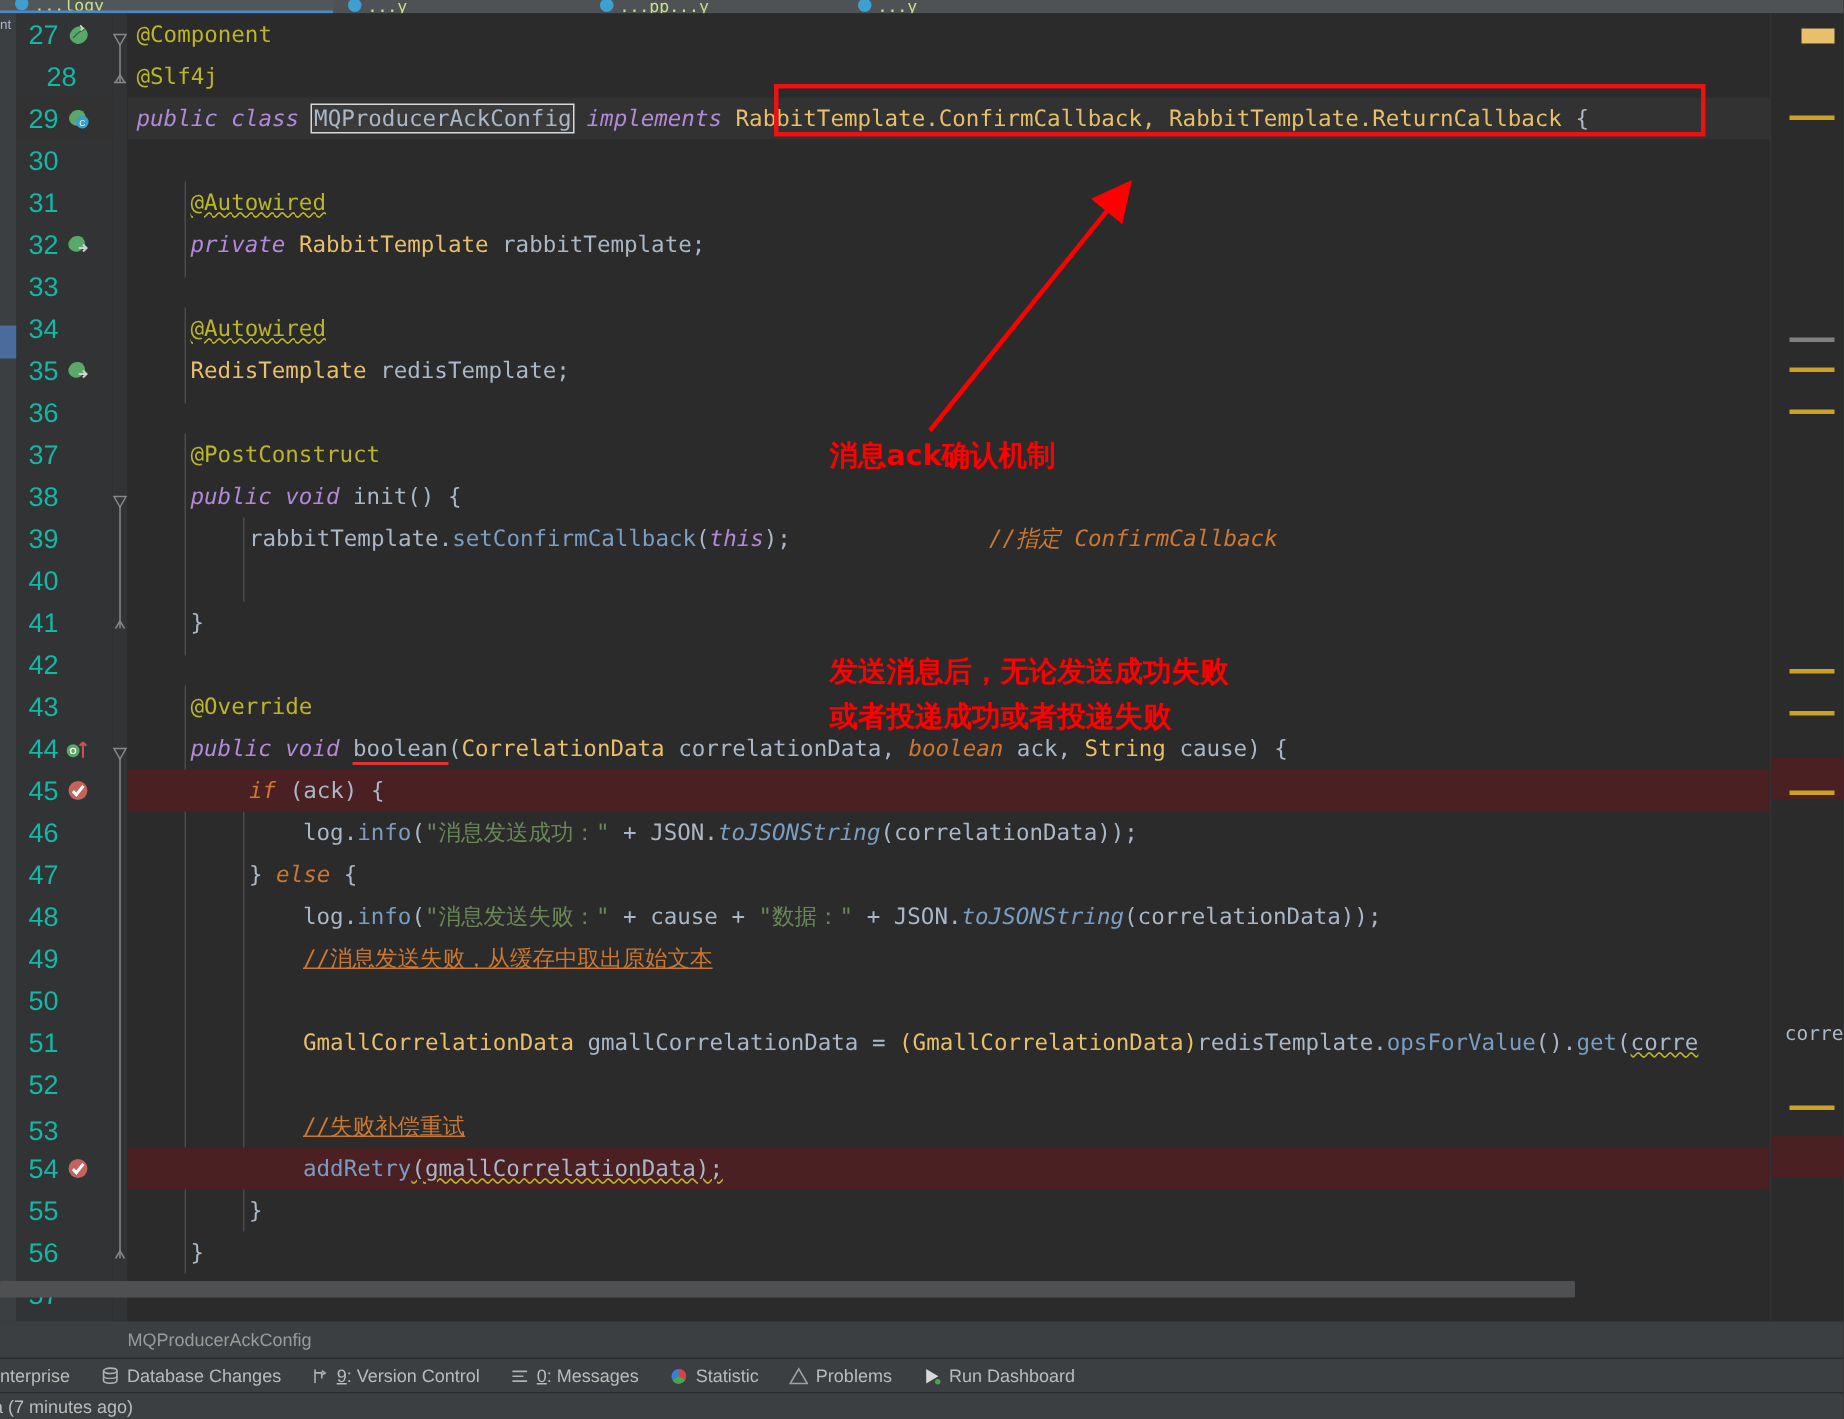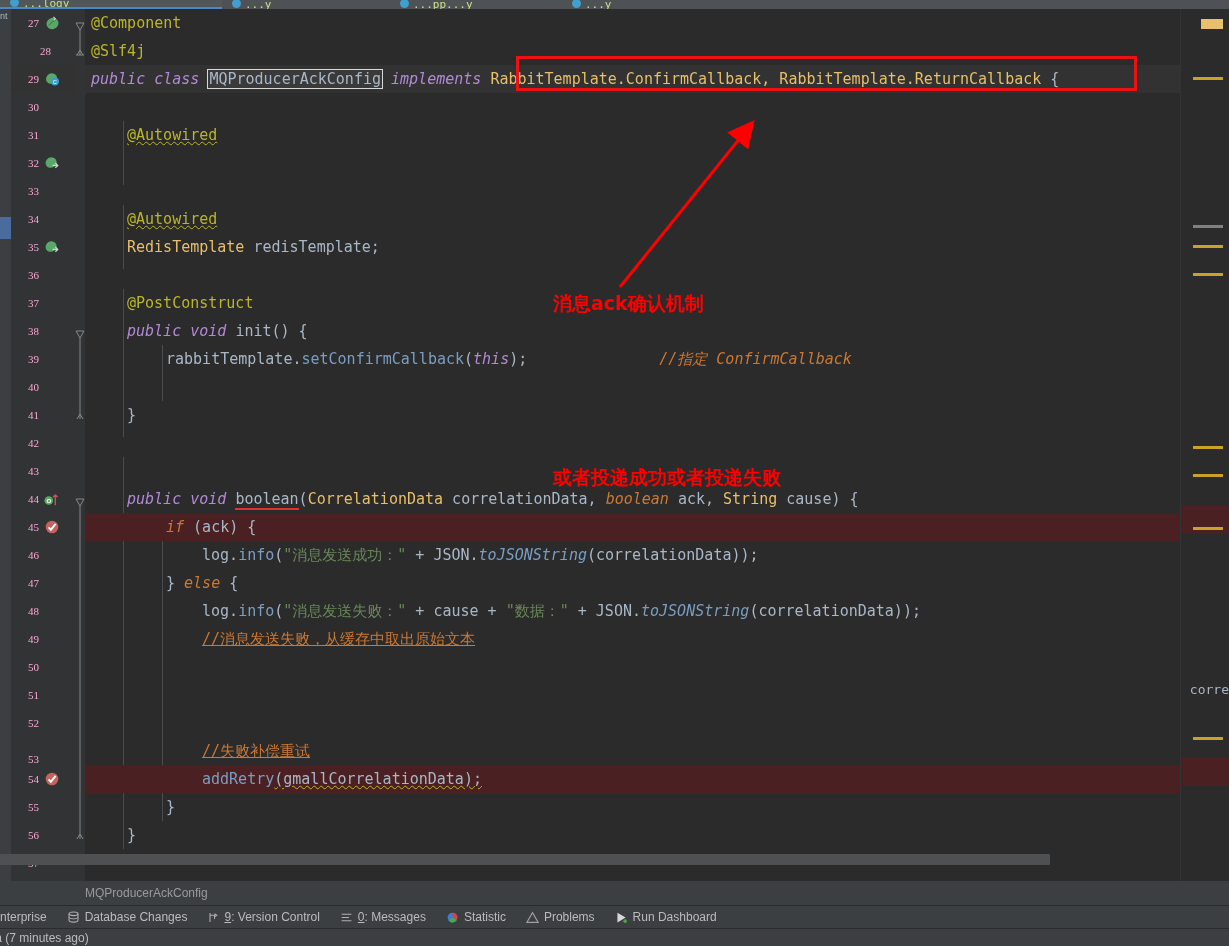--- a/index.html
+++ b/index.html
@@ -51,22 +51,22 @@
   
   .gutter {
     position: absolute; left: 11px; top: 0; width: 64px; height: 872px;
     background: #313335;
   }
   .gutter .grow {
     position: absolute; left: 0; width: 64px; height: 28px;
     display: flex; align-items: center;
   }
   .gutter .gnum {
-    width: 30px; text-align: right; font-size: 11px; color: #f9a8d4;
-    font-family: Liberation Serif, serif; padding-right: 2px;
+    width: 30px; text-align: right; font-size: 18px; color: #14b8a6;
+    font-family: Liberation Sans, sans-serif; padding-right: 2px;
   }
   .gutter .gicon { width: 22px; text-align: center; line-height: 0; }
 
   
   .foldstrip {
     position: absolute; left: 75px; top: 0; width: 10px; height: 872px;
     background: #313335;
   }
 
   
@@ -382,48 +382,51 @@
       <div class="iguide" style="left:77px; top:532px; height:280px;"></div>
 
       <div class="ln" style="top:0px"><span class="ann">@Component</span></div>
 
       <div class="ln" style="top:28px"><span class="ann">@Slf4j</span></div>
 
       <div class="ln caret" style="top:56px"><span class="mod">public class </span><span class="pln ident-box">MQProducerAckConfig</span><span class="mod"> implements </span><span class="typ">RabbitTemplate.ConfirmCallback, RabbitTemplate.ReturnCallback</span><span class="pln"> {</span></div>
 
       <div class="ln" style="top:112px; padding-left:42px"><span class="annu">@Autowired</span></div>
 
+      <div class="ln" style="top:140px; padding-left:42px"><span class="mod">private </span><span class="typ">RabbitTemplate</span><span class="pln"> rabbitTemplate;</span></div>
 
       <div class="ln" style="top:196px; padding-left:42px"><span class="annu">@Autowired</span></div>
 
       <div class="ln" style="top:224px; padding-left:42px"><span class="typ">RedisTemplate</span><span class="pln"> redisTemplate;</span></div>
 
       <div class="ln" style="top:280px; padding-left:42px"><span class="ann">@PostConstruct</span></div>
 
       <div class="ln" style="top:308px; padding-left:42px"><span class="mod">public void </span><span class="pln">init</span><span class="pln">() {</span></div>
 
       <div class="ln" style="top:336px; padding-left:81px"><span class="pln">rabbitTemplate.</span><span class="mth">setConfirmCallback</span><span class="pln">(</span><span class="thisk">this</span><span class="pln">);</span><span class="cmti" style="margin-left:132px">//指定 ConfirmCallback</span></div>
 
 
       <div class="ln" style="top:392px; padding-left:42px"><span class="pln">}</span></div>
 
+      <div class="ln" style="top:448px; padding-left:42px"><span class="ann">@Override</span></div>
 
       <div class="ln" style="top:476px; padding-left:42px"><span class="mod">public void </span><span class="pln redunderline">boolean</span><span class="pln">(</span><span class="typ">CorrelationData</span><span class="pln"> correlationData, </span><span class="kwi">boolean</span><span class="pln"> ack, </span><span class="typ">String</span><span class="pln"> cause) {</span></div>
 
       <div class="ln bpline" style="top:504px; padding-left:81px"><span class="kwi">if </span><span class="pln">(ack) {</span></div>
 
       <div class="ln" style="top:532px; padding-left:117px"><span class="pln">log.</span><span class="mth">info</span><span class="pln">(</span><span class="str">"消息发送成功："</span><span class="pln"> + JSON.</span><span class="mthi">toJSONString</span><span class="pln">(correlationData));</span></div>
 
       <div class="ln" style="top:560px; padding-left:81px"><span class="pln">} </span><span class="kwi">else</span><span class="pln"> {</span></div>
 
       <div class="ln" style="top:588px; padding-left:117px"><span class="pln">log.</span><span class="mth">info</span><span class="pln">(</span><span class="str">"消息发送失败："</span><span class="pln"> + cause + </span><span class="str">"数据："</span><span class="pln"> + JSON.</span><span class="mthi">toJSONString</span><span class="pln">(correlationData));</span></div>
 
       <div class="ln" style="top:616px; padding-left:117px"><span class="cmt">//消息发送失败，从缓存中取出原始文本</span></div>
 
 
+      <div class="ln" style="top:672px; padding-left:117px"><span class="typ">GmallCorrelationData</span><span class="pln"> gmallCorrelationData = </span><span class="typ">(GmallCorrelationData)</span><span class="pln">redisTemplate.</span><span class="mth">opsForValue</span><span class="pln">().</span><span class="mth">get</span><span class="pln">(</span><span class="pln sq">corre</span></div>
 
       <div class="ln" style="top:728px; padding-left:117px"><span class="cmt">//失败补偿重试</span></div>
 
       <div class="ln bpline" style="top:756px; padding-left:117px"><span class="mth">addRetry</span><span class="pln sq">(gmallCorrelationData);</span></div>
 
       <div class="ln" style="top:784px; padding-left:81px"><span class="pln">}</span></div>
 
       <div class="ln" style="top:812px; padding-left:42px"><span class="pln">}</span></div>
 
     </div>
@@ -510,15 +513,16 @@
     <defs>
       <marker id="ah" markerWidth="9" markerHeight="9" refX="6" refY="4.5" orient="auto">
         <path d="M0,0 L9,4.5 L0,9 Z" fill="#ff0000"></path>
       </marker>
     </defs>
     <line x1="620" y1="287" x2="749" y2="127" stroke="#ff0000" stroke-width="3" marker-end="url(#ah)"></line>
   </svg>
 
   <div class="redtext" style="left:553px; top:291px; font-size:19px;">消息ack确认机制</div>
 
+  <div class="redtext" style="left:553px; top:435px; font-size:19px;">发送消息后，无论发送成功失败</div>
   <div class="redtext" style="left:553px; top:465px; font-size:19px;">或者投递成功或者投递失败</div>
 
 </div>
 
 </body></html>

